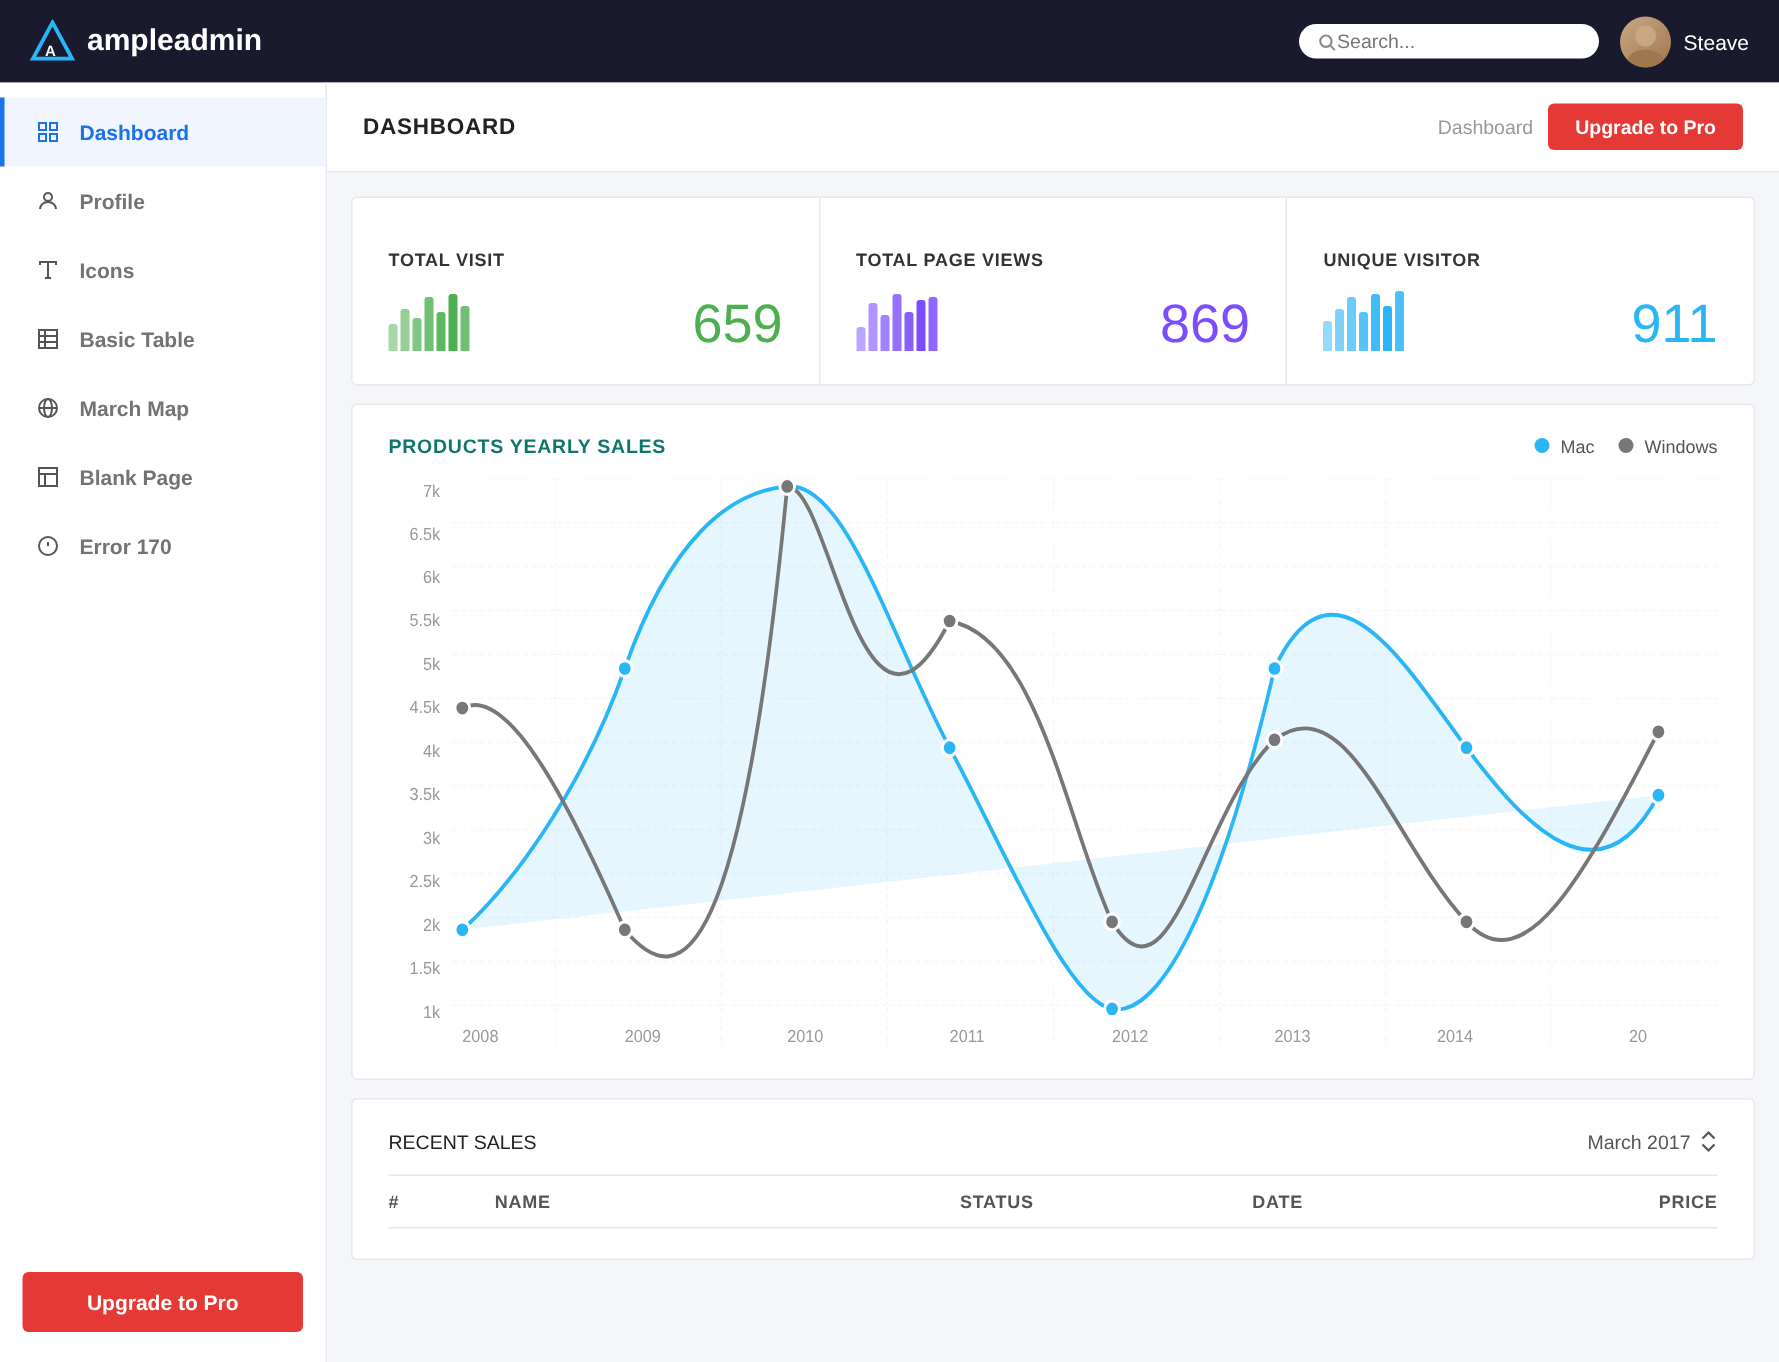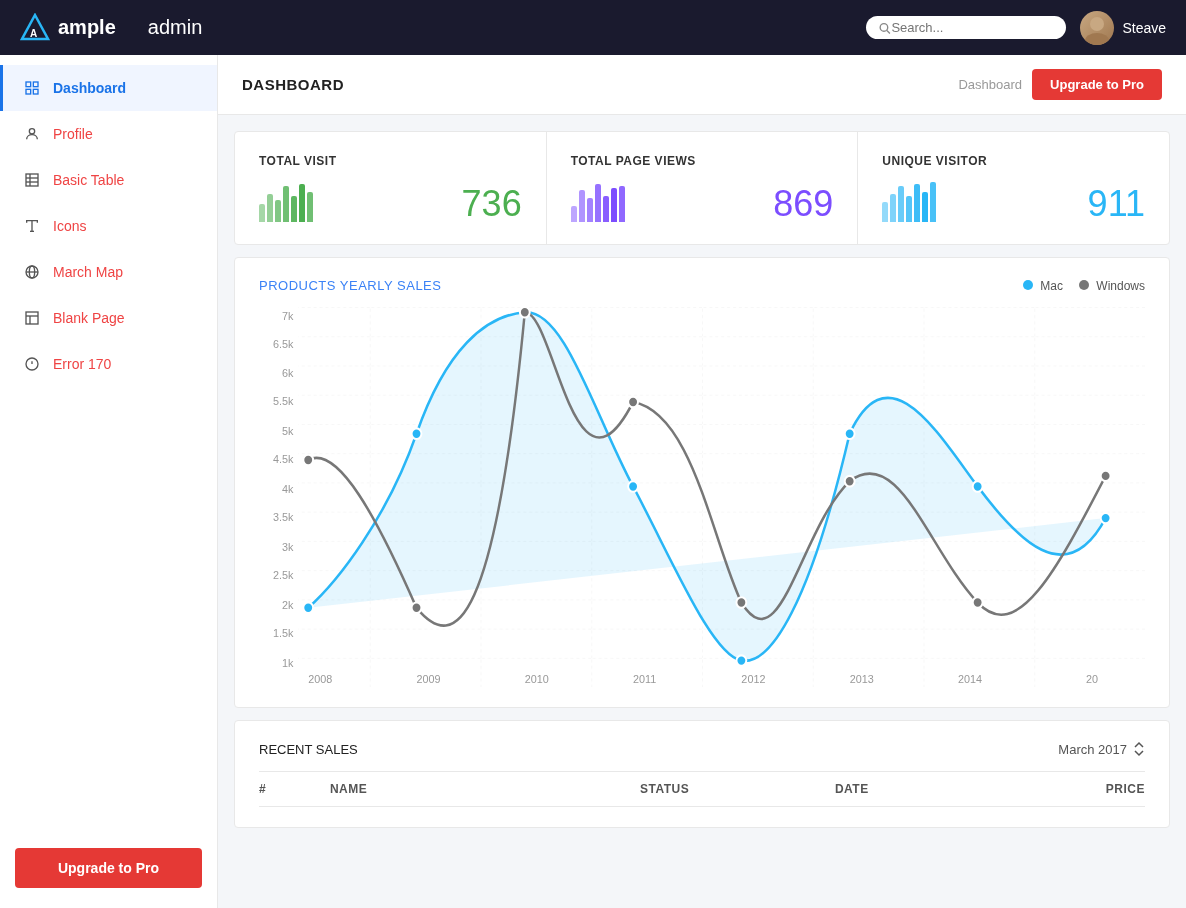--- a/index.html
+++ b/index.html
@@ -16,21 +16,21 @@
       flex-shrink: 0;
     }
     .topnav-logo {
       display: flex;
       align-items: center;
       gap: 8px;
       color: #fff;
       font-size: 20px;
     }
     .topnav-logo span.bold { font-weight: 700; }
-    .topnav-logo span.light { font-weight: 400; margin-left: 32px; }
+    .topnav-logo span.light { font-weight: 700; }
     .logo-icon {
       width: 30px;
       height: 30px;
     }
     .topnav-right {
       display: flex;
       align-items: center;
       gap: 14px;
     }
     .search-box {
@@ -89,24 +89,25 @@
       flex-direction: column;
       padding-top: 10px;
       position: relative;
     }
     .sidebar-item {
       display: flex;
       align-items: center;
       gap: 12px;
       padding: 14px 20px;
       font-size: 14px;
-      color: #ef4444;
+      color: #737373;
       cursor: pointer;
       transition: background 0.2s;
       border-left: 3px solid transparent;
+      font-weight: bold;
     }
     .sidebar-item.active {
       color: #1a73e8;
       border-left: 3px solid #1a73e8;
       background: #f0f5ff;
       font-weight: 600;
     }
     .sidebar-item .s-icon {
       width: 18px;
       height: 18px;
@@ -182,20 +183,21 @@
       padding: 22px 24px;
       border-right: 1px solid #e8e8e8;
     }
     .stat-card:last-child { border-right: none; }
     .stat-label {
       font-size: 12px;
       font-weight: 700;
       color: #333;
       letter-spacing: 0.5px;
       margin-bottom: 14px;
+      margin-top: 12px;
     }
     .stat-bottom {
       display: flex;
       align-items: flex-end;
       justify-content: space-between;
     }
     .mini-bars {
       display: flex;
       align-items: flex-end;
       gap: 2px;
@@ -223,22 +225,22 @@
       padding: 20px 24px;
     }
     .chart-header {
       display: flex;
       justify-content: space-between;
       align-items: center;
       margin-bottom: 14px;
     }
     .chart-title {
       font-size: 13px;
-      font-weight: 400;
-      color: #3b82f6;
+      font-weight: 700;
+      color: #0f766e;
       letter-spacing: 0.5px;
     }
     .chart-legend {
       display: flex;
       gap: 16px;
       align-items: center;
       font-size: 12px;
       color: #555;
     }
     .legend-dot {
@@ -360,37 +362,37 @@
         <svg width="16" height="16" viewBox="0 0 24 24" fill="none" stroke="#555" stroke-width="2">
             <circle cx="12" cy="8" r="4"></circle>
             <path d="M4 20c0-4 3.6-7 8-7s8 3 8 7"></path>
           </svg>
       </span>
       <span>Profile</span>
     </div>
     <div class="sidebar-item">
       <span class="s-icon">
         <svg width="16" height="16" viewBox="0 0 24 24" fill="none" stroke="#555" stroke-width="2">
+            <polyline points="4 7 4 4 20 4 20 7"></polyline>
+            <line x1="9" y1="20" x2="15" y2="20"></line>
+            <line x1="12" y1="4" x2="12" y2="20"></line>
+          </svg>
+      </span>
+      <span>Icons</span>
+    </div>
+    <div class="sidebar-item">
+      <span class="s-icon">
+        <svg width="16" height="16" viewBox="0 0 24 24" fill="none" stroke="#555" stroke-width="2">
             <rect x="3" y="3" width="18" height="18"></rect>
             <line x1="3" y1="9" x2="21" y2="9"></line>
             <line x1="3" y1="15" x2="21" y2="15"></line>
             <line x1="9" y1="3" x2="9" y2="21"></line>
           </svg>
       </span>
       <span>Basic Table</span>
-    </div>
-    <div class="sidebar-item">
-      <span class="s-icon">
-        <svg width="16" height="16" viewBox="0 0 24 24" fill="none" stroke="#555" stroke-width="2">
-            <polyline points="4 7 4 4 20 4 20 7"></polyline>
-            <line x1="9" y1="20" x2="15" y2="20"></line>
-            <line x1="12" y1="4" x2="12" y2="20"></line>
-          </svg>
-      </span>
-      <span>Icons</span>
     </div>
     <div class="sidebar-item">
       <span class="s-icon">
         <svg width="16" height="16" viewBox="0 0 24 24" fill="none" stroke="#555" stroke-width="2">
             <circle cx="12" cy="12" r="9"></circle>
             <ellipse cx="12" cy="12" rx="4" ry="9"></ellipse>
             <line x1="3" y1="12" x2="21" y2="12"></line>
           </svg>
       </span>
       <span>March Map</span>
@@ -436,21 +438,21 @@
         <div class="stat-bottom">
           <div class="mini-bars">
             <div class="mini-bar" style="height:18px;background:#4caf50;opacity:0.5"></div>
             <div class="mini-bar" style="height:28px;background:#4caf50;opacity:0.6"></div>
             <div class="mini-bar" style="height:22px;background:#4caf50;opacity:0.7"></div>
             <div class="mini-bar" style="height:36px;background:#4caf50;opacity:0.8"></div>
             <div class="mini-bar" style="height:26px;background:#4caf50;opacity:0.9"></div>
             <div class="mini-bar" style="height:38px;background:#4caf50"></div>
             <div class="mini-bar" style="height:30px;background:#4caf50;opacity:0.8"></div>
           </div>
-          <span class="stat-number green">736</span>
+          <span class="stat-number green">659</span>
         </div>
       </div>
 
       <div class="stat-card">
         <div class="stat-label">TOTAL PAGE VIEWS</div>
         <div class="stat-bottom">
           <div class="mini-bars">
             <div class="mini-bar" style="height:16px;background:#7c4dff;opacity:0.5"></div>
             <div class="mini-bar" style="height:32px;background:#7c4dff;opacity:0.6"></div>
             <div class="mini-bar" style="height:24px;background:#7c4dff;opacity:0.7"></div>

